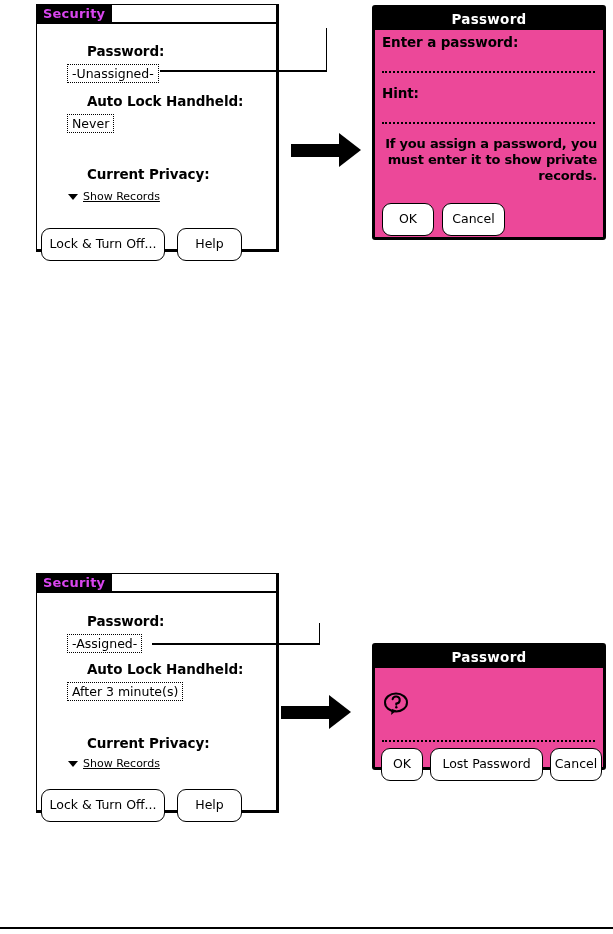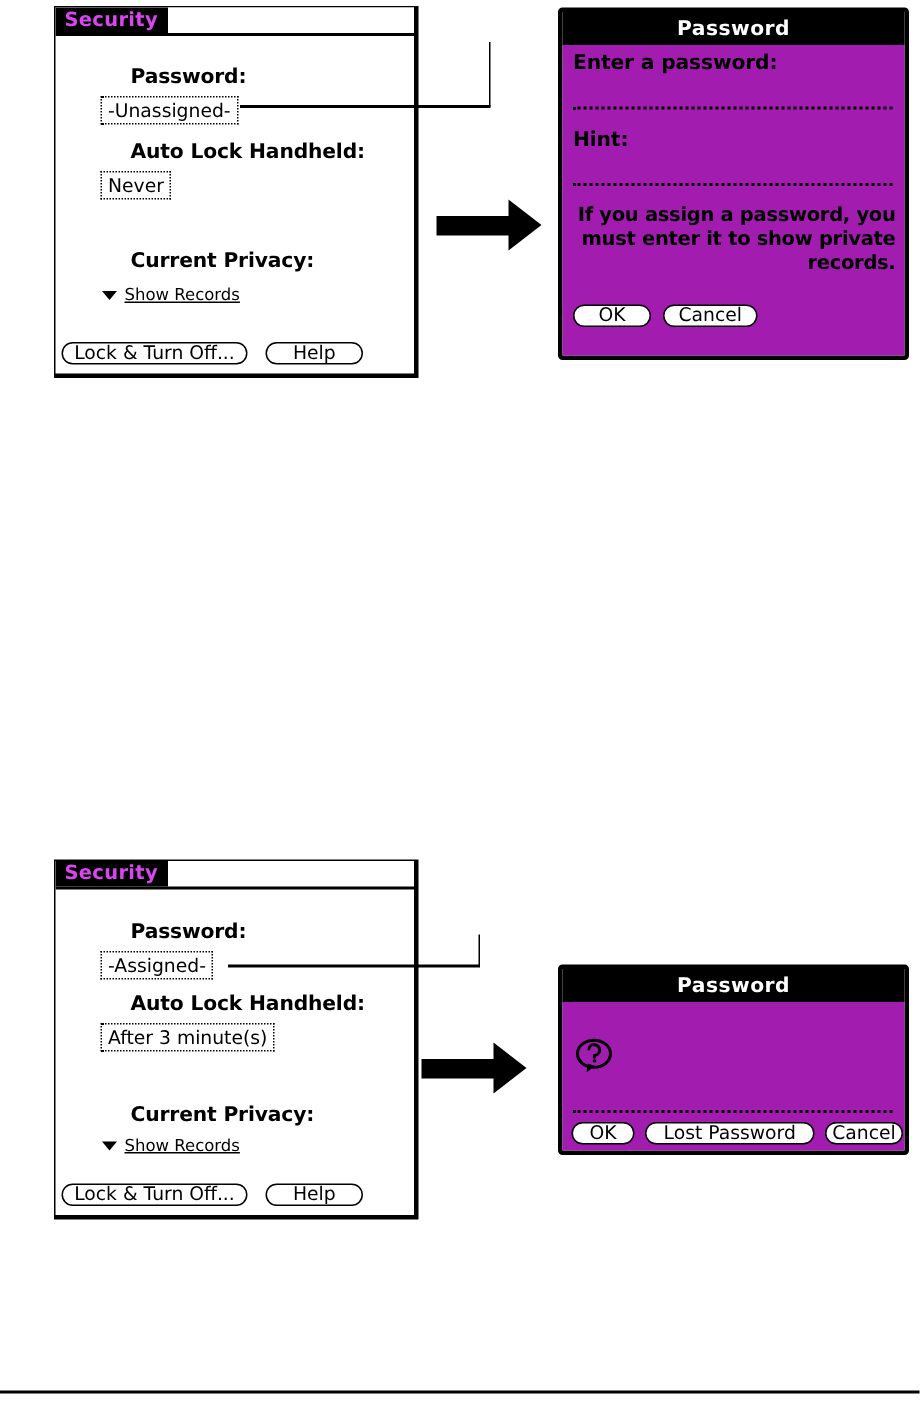--- a/index.html
+++ b/index.html
@@ -99,21 +99,21 @@
     position: absolute;
     border: 1.5px solid #000;
     border-radius: 9px;
     background: #fff;
     font-size: 12.5px;
     line-height: 1;
     display: flex;
     align-items: center;
     justify-content: center;
     padding: 0 8px;
-    height: 15px;
+    height: 33px;
     box-sizing: border-box;
     white-space: nowrap;
   }
 
   
   .dlg {
     position: absolute;
     background: #ffffff;
     border: 3px solid #000000;
     border-radius: 3px;
@@ -125,21 +125,21 @@
     color: #ffffff;
     font-size: 13.5px;
     font-weight: bold;
     text-align: center;
     line-height: 22px;
     letter-spacing: 0.3px;
   }
   .dlg-body {
     position: relative;
     height: calc(100% - 22px);
-    background: #a21caf;
+    background: #ec4899;
   }
   .dlg-label {
     position: absolute;
     font-size: 13.5px;
     font-weight: bold;
     letter-spacing: -0.1px;
     white-space: nowrap;
   }
   .dlg-para {
     position: absolute;

